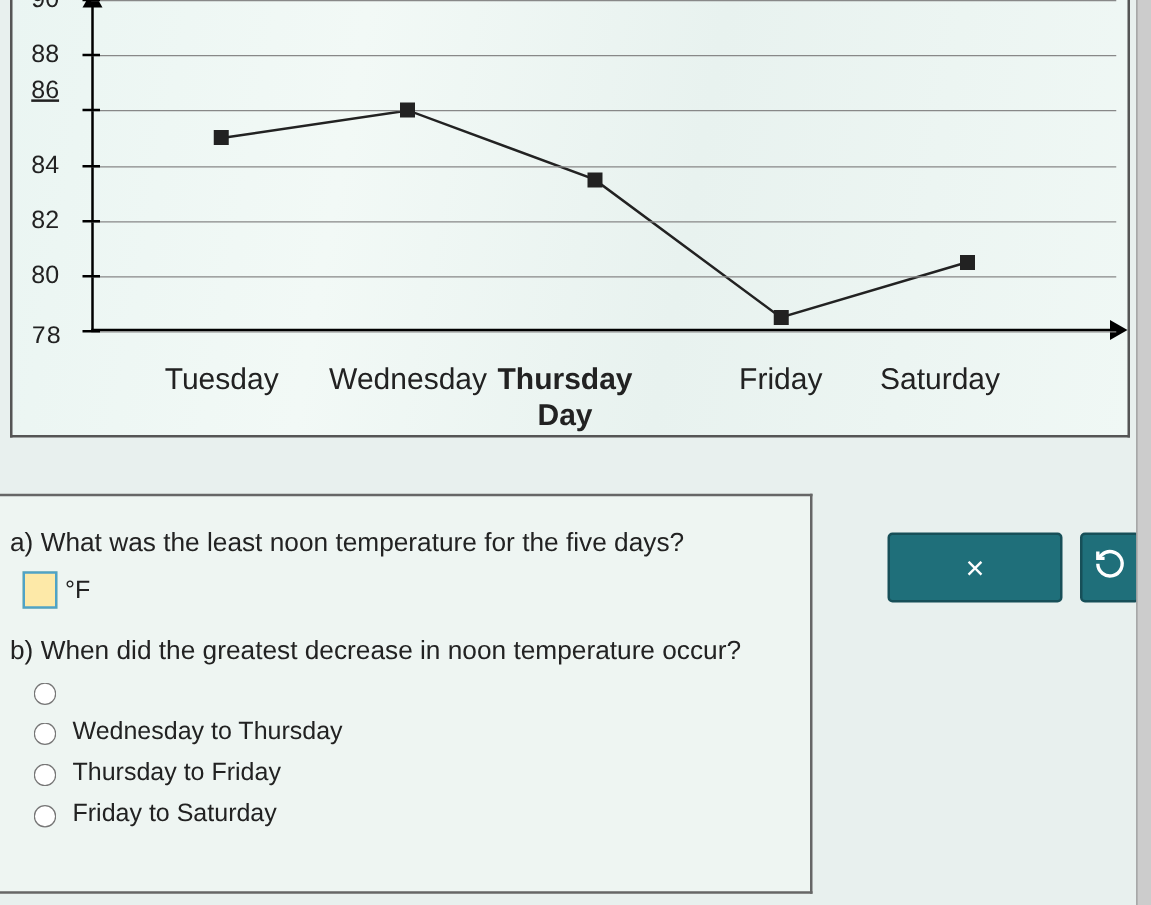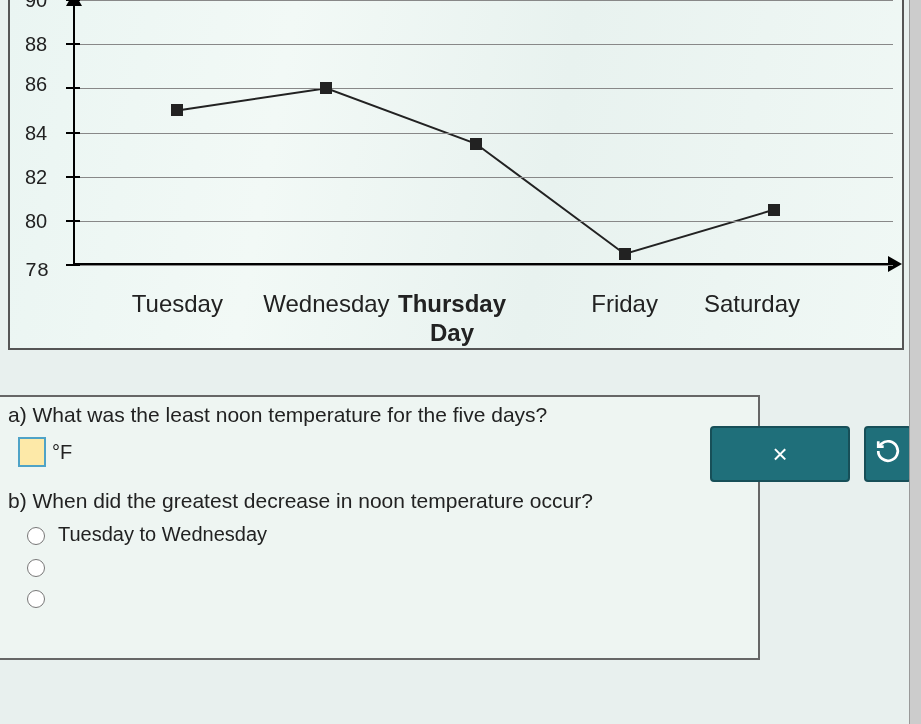--- a/index.html
+++ b/index.html
@@ -106,25 +106,25 @@
   svg.lines {
     position: absolute;
     left: 0; top: 0;
     width: 100%; height: 100%;
     overflow: visible;
   }
   .question-box {
     position: absolute;
     left: 0;
     top: 395px;
-    width: 760px;
+    width: 650px;
     border: 2px solid #666;
     border-left: none;
     background: #eef5f2;
-    padding: 0 14px 40px 8px;
+    padding: 20px 14px 40px 8px;
   }
   .q-text {
     font-size: 21px;
     color: #222;
     margin: 6px 0 10px 0;
   }
   .input-row {
     display: flex;
     align-items: center;
     gap: 6px;
@@ -215,21 +215,21 @@
       <div class="point" style="left: 700.727px; top: 209.792px;"></div>
     </div>
 <div class="y-tick-label" style="top: 270px; font-family: Liberation Mono, monospace;">78</div>
     <div class="y-tick" style="top: 264px;"></div>
     <div class="y-tick-label" style="top: 220.833px;">80</div>
     <div class="y-tick" style="top: 219.833px;"></div>
     <div class="y-tick-label" style="top: 176.667px;">82</div>
     <div class="y-tick" style="top: 175.667px;"></div>
     <div class="y-tick-label" style="top: 132.5px;">84</div>
     <div class="y-tick" style="top: 131.5px;"></div>
-    <div class="y-tick-label" style="top: 84px;">86</div>
+    <div class="y-tick-label" style="top: 73px; text-decoration: underline;">86</div>
     <div class="y-tick" style="top: 87.3333px;"></div>
     <div class="y-tick-label" style="top: 44.1667px;">88</div>
     <div class="y-tick" style="top: 43.1667px;"></div>
     <div class="y-tick-label" style="top: 0px;">90</div>
     <div class="y-tick" style="top: -1px;"></div>
     <div class="x-tick-label" style="left: 167.364px;">Tuesday</div>
     <div class="x-tick-label" style="left: 316.455px;">Wednesday</div>
     <div class="x-tick-label" style="left: 442px; font-weight: bold;">Thursday
 Day</div>
     <div class="x-tick-label" style="left: 614.636px;">Friday</div>
@@ -240,27 +240,32 @@
   <div class="q-text">a) What was the least noon temperature for the five days?</div>
   <div class="input-row">
     <input class="input-box" type="text" value="" style="">
     <span class="unit">°F</span>
   </div>
 
   <div class="q-text">b) When did the greatest decrease in noon temperature occur?</div>
   <div id="options-container">
       <label class="radio-row">
         <input type="radio" name="qb" style="">
-        <span>Tuesday to Wednesday</span>
-      </label>
-      <label class="radio-row">
-        <input type="radio" name="qb" style="">
-      </label>
-      <label class="radio-row">
-        <input type="radio" name="qb" style="">
+      </label>
+      <label class="radio-row">
+        <input type="radio" name="qb" style="">
+        <span>Wednesday to Thursday</span>
+      </label>
+      <label class="radio-row">
+        <input type="radio" name="qb" style="">
+        <span>Thursday to Friday</span>
+      </label>
+      <label class="radio-row">
+        <input type="radio" name="qb" style="">
+        <span>Friday to Saturday</span>
       </label>
     </div>
 </div>
 
 <div class="buttons">
   <div class="btn">
     <span>×</span>
   </div>
   <div class="btn btn-small">
     <span>

